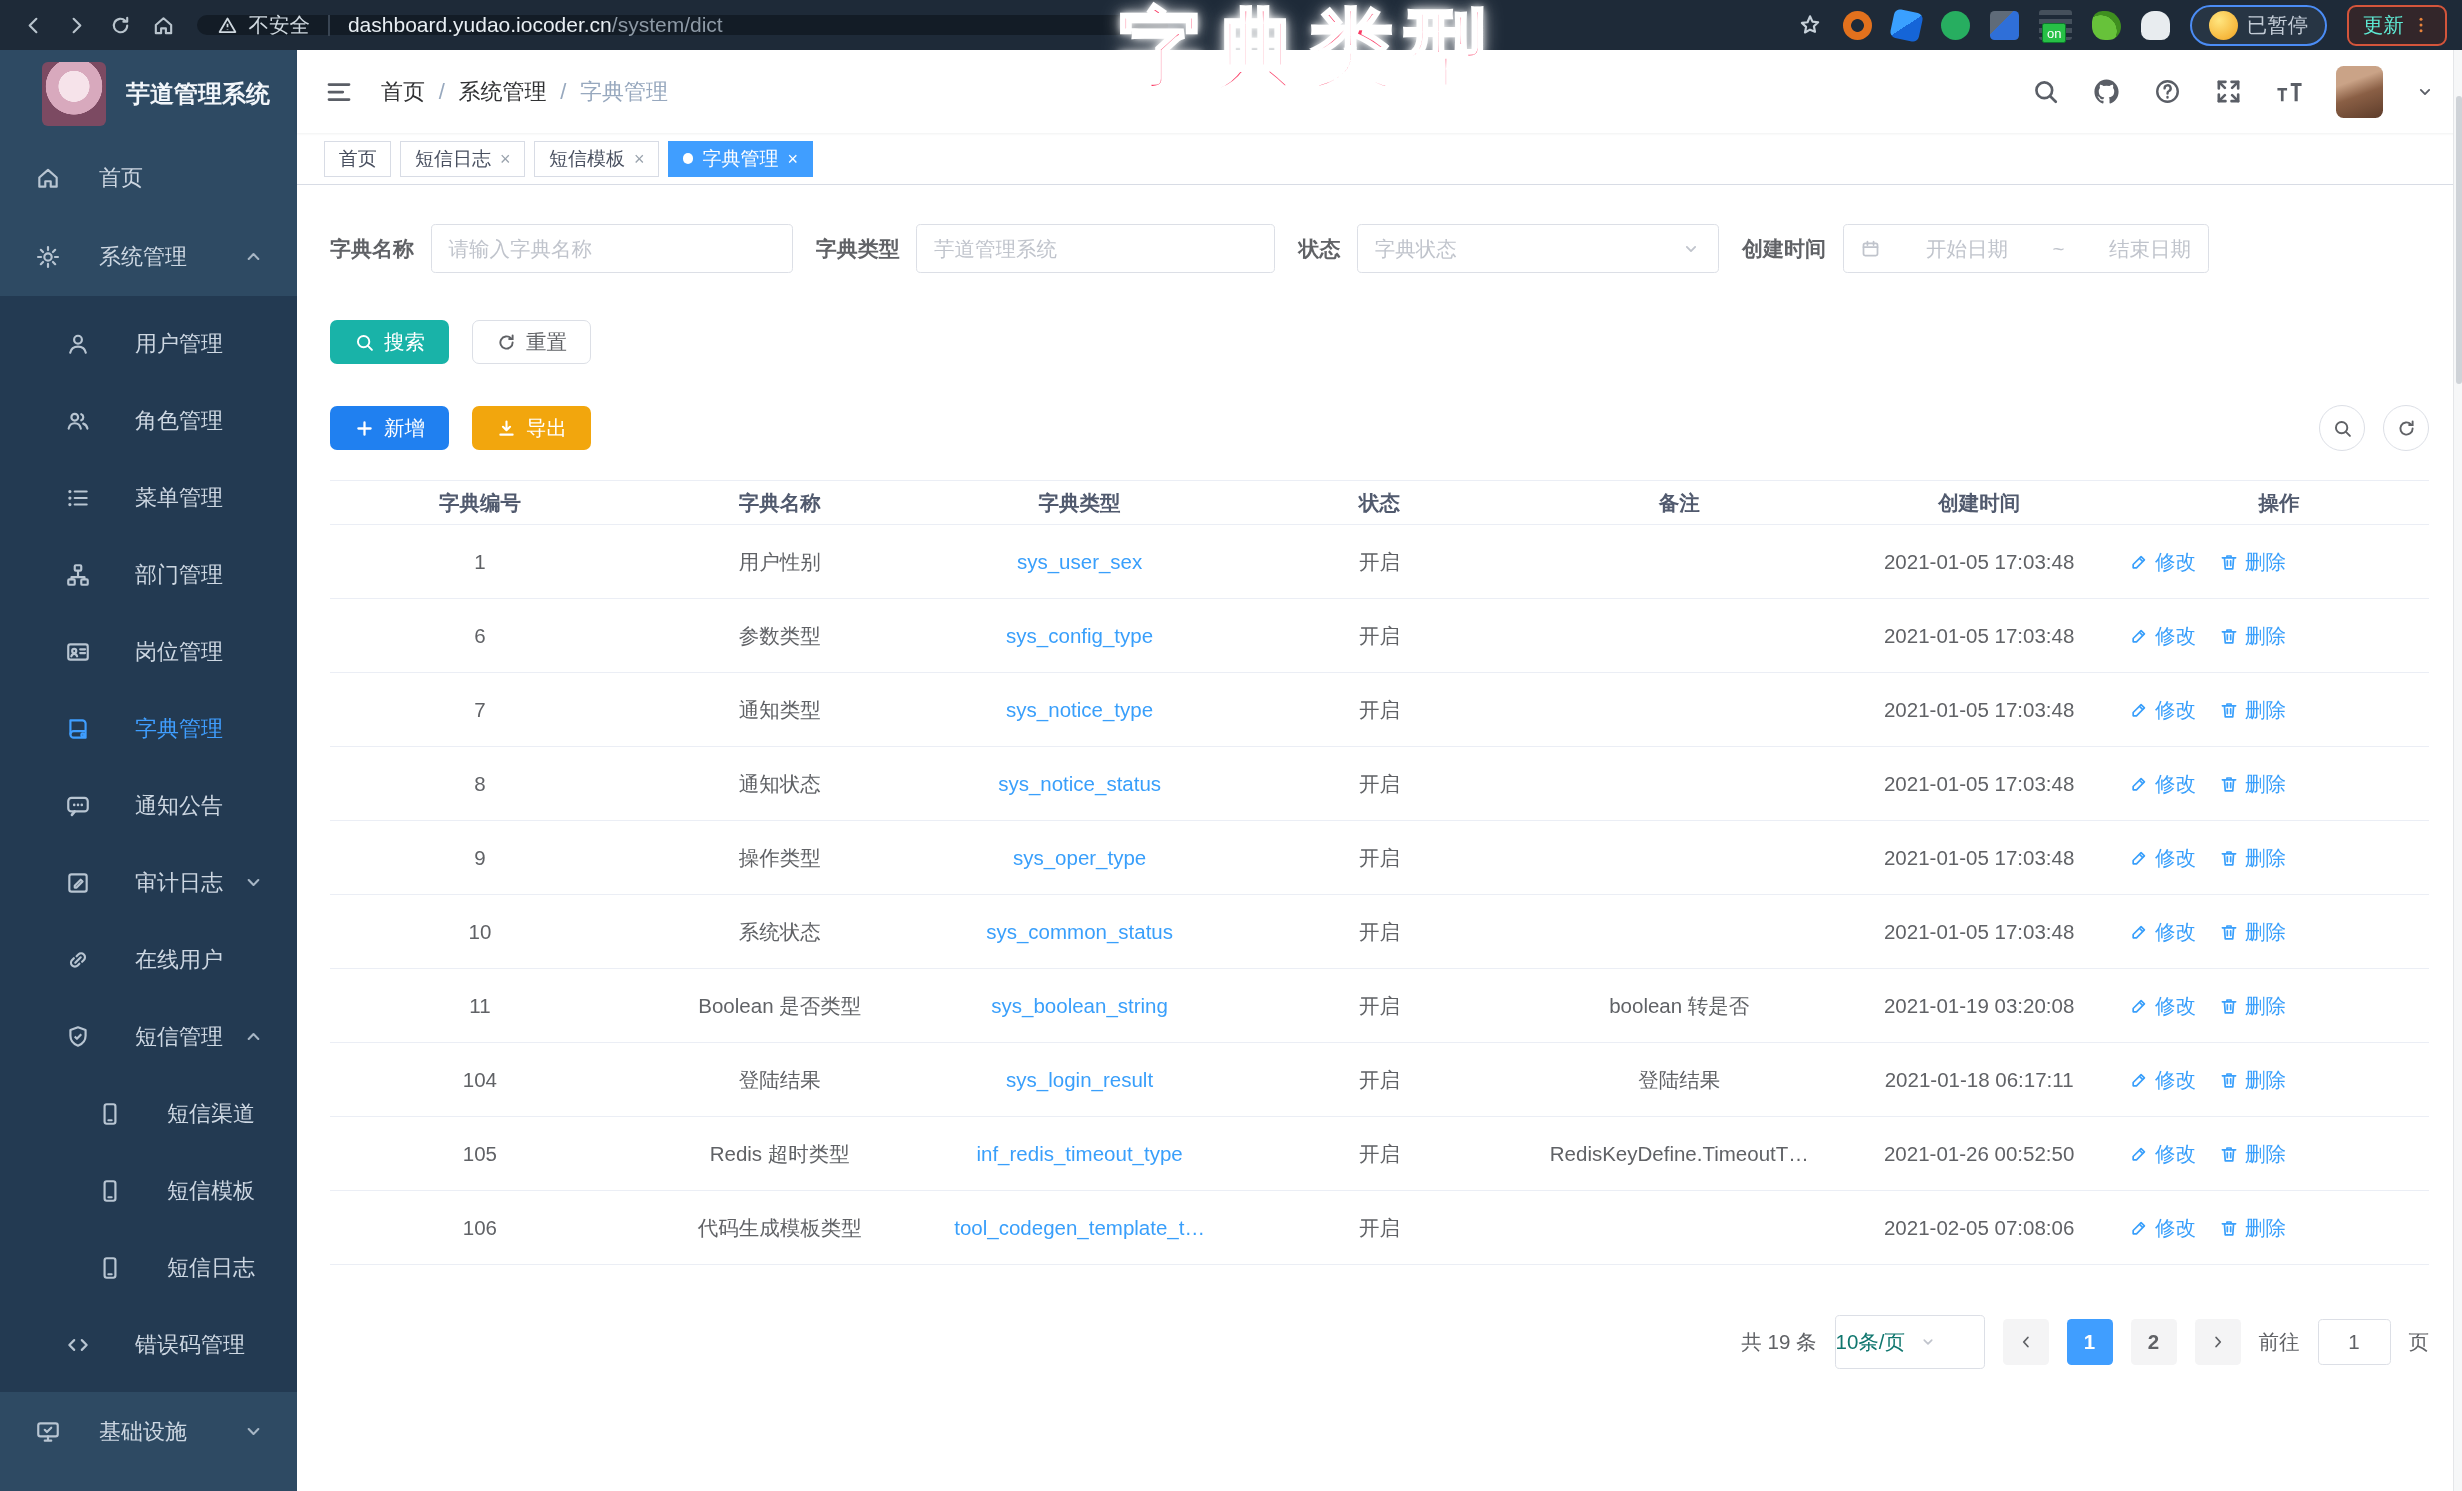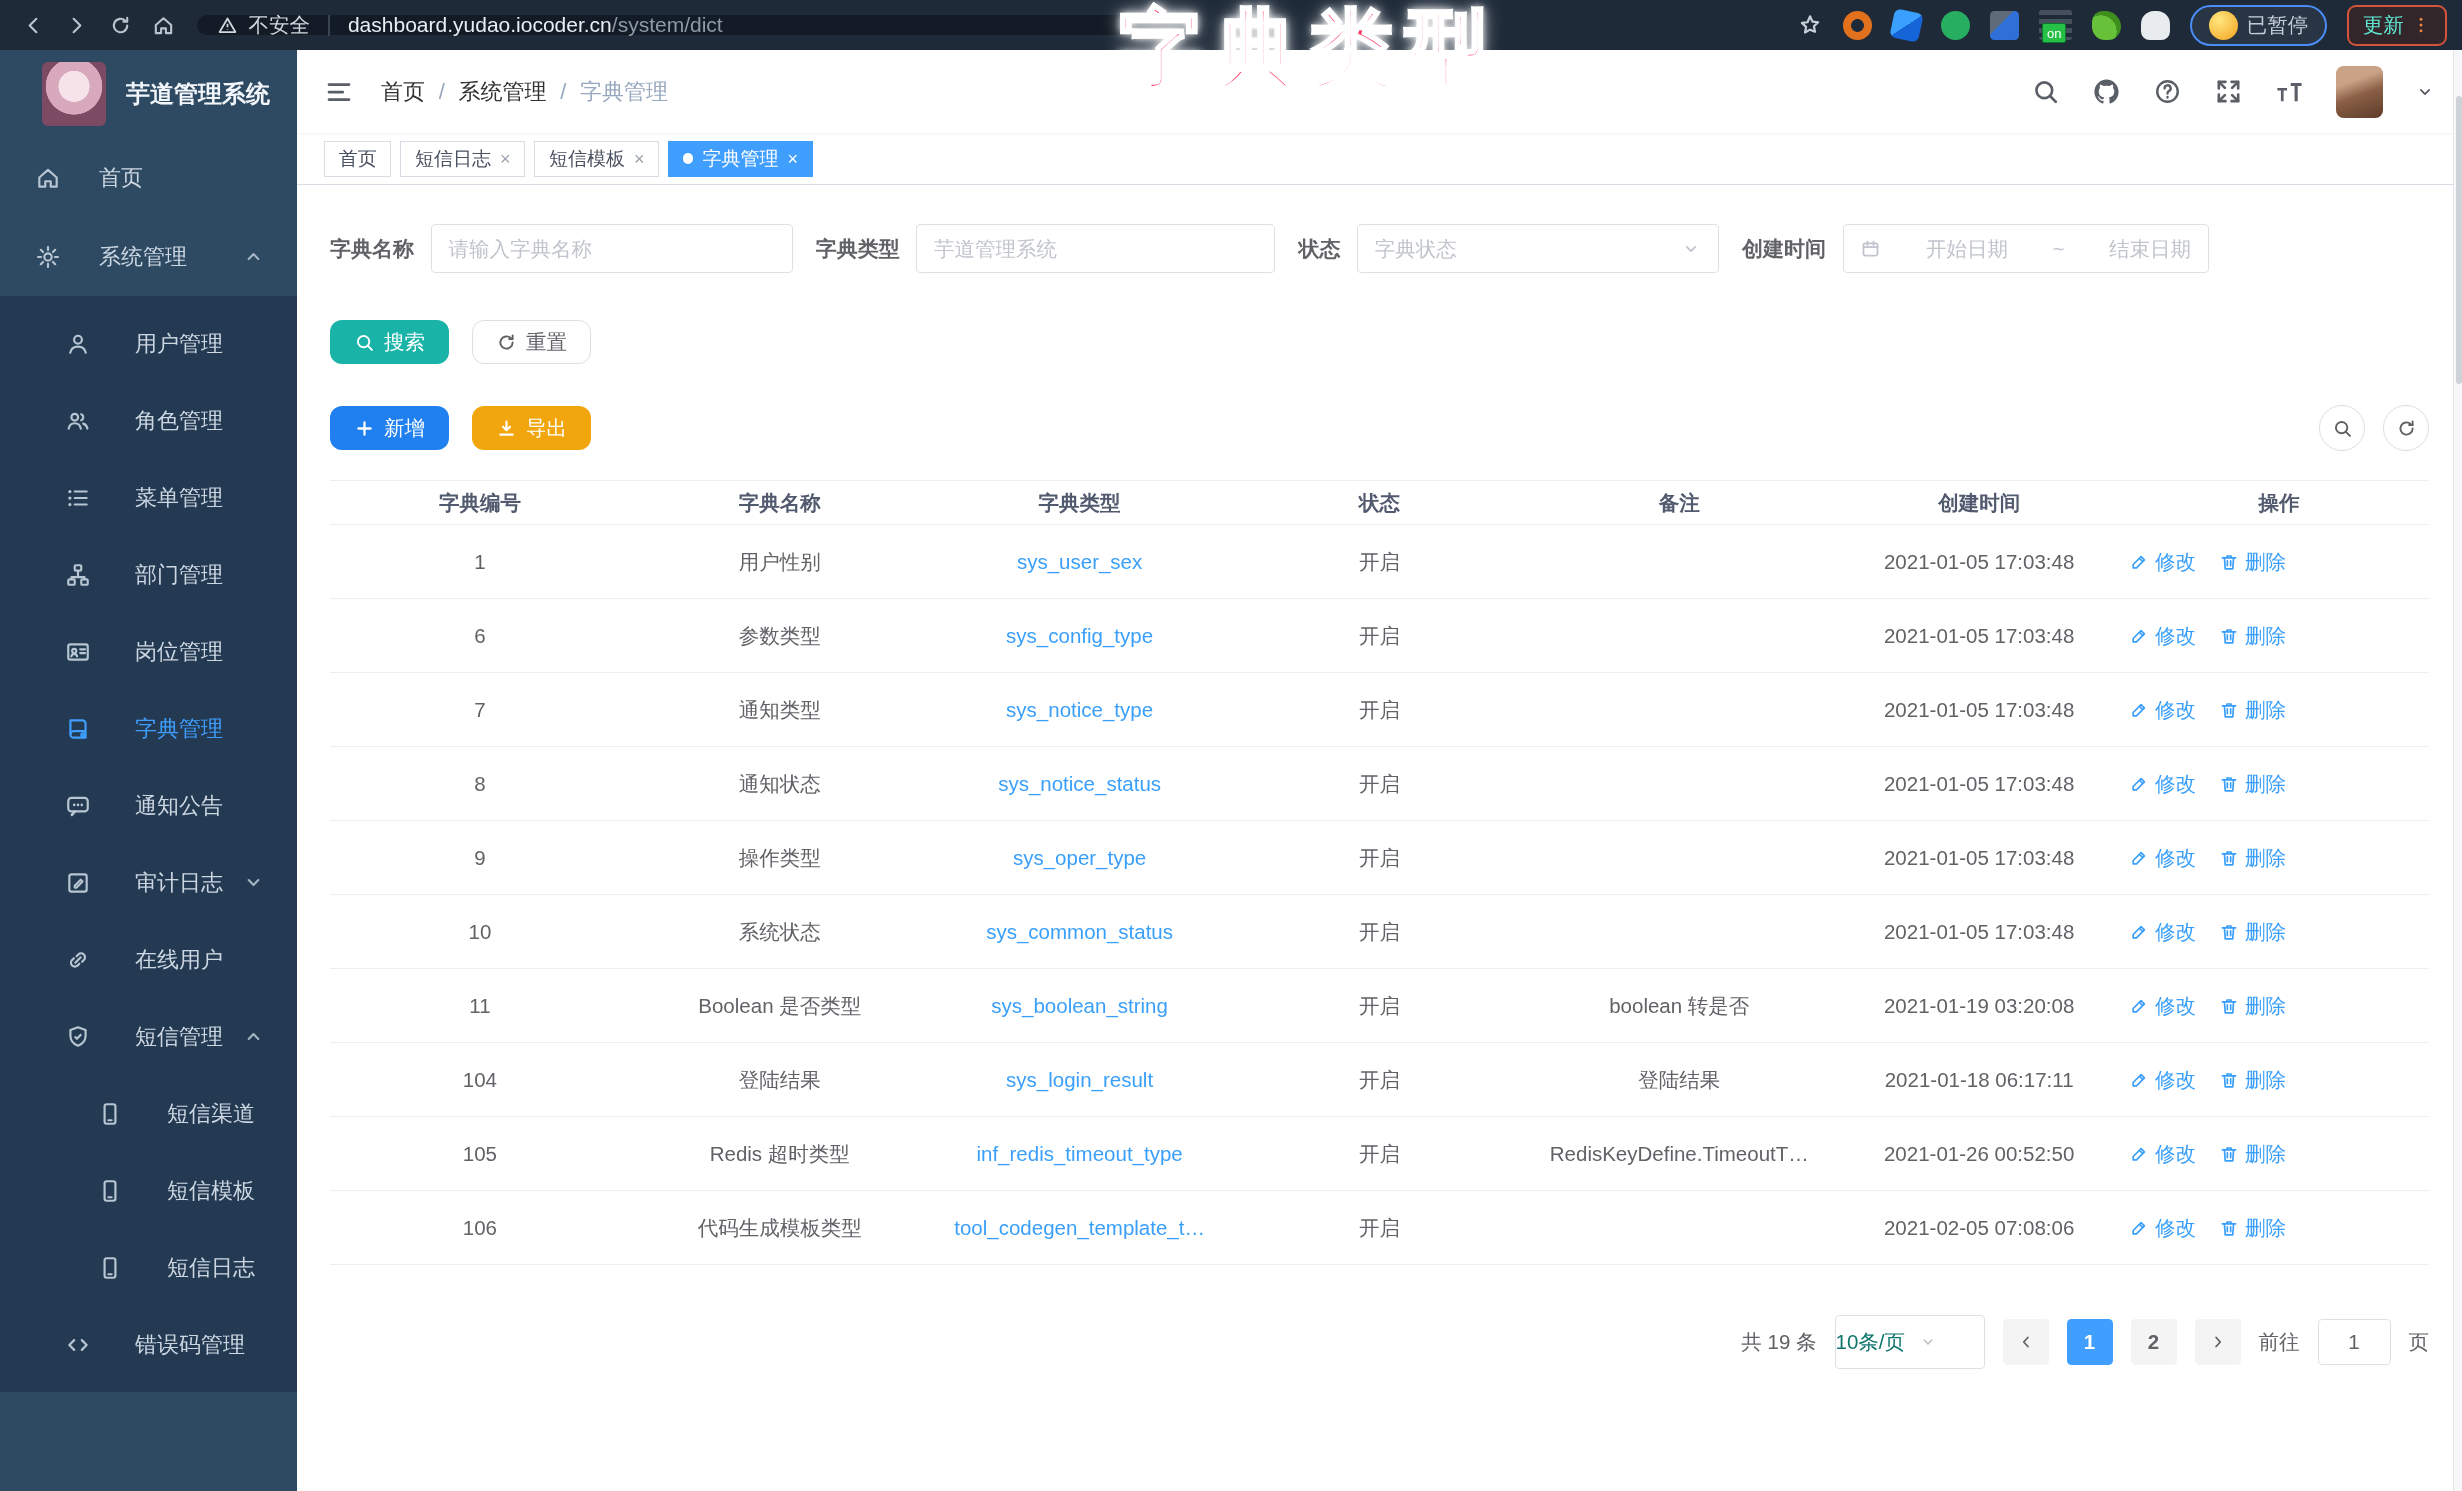--- a/index.html
+++ b/index.html
@@ -75,21 +75,21 @@
   .f-group{display:flex;align-items:center;gap:16.7px}
   .f-label{color:#606266;font-weight:600;white-space:nowrap}
   .f-box{height:49px;border:0.8px solid #dcdfe6;border-radius:4.6px;display:flex;align-items:center;padding:0 16.7px;color:#c0c4cc;font-size:20.5px;gap:10.6px;background:#fff}
   .w-name{width:362px}.w-type{width:359px}.w-status{width:362px;justify-content:space-between}.w-date{width:366px;justify-content:space-between}
   .f-caret{width:20px;height:20px;color:#c0c4cc}
   .cal-ic{width:21px;height:21px;color:#c0c4cc}
   .tilde{color:#c0c4cc}
 
   .btn-row{margin-top:47px;display:flex;gap:23px;align-items:center}
   .row2{margin-top:41px}
-  .btn{height:44px;border-radius:12px;display:inline-flex;align-items:center;justify-content:center;gap:9px;font-size:20.5px;padding:0 23px;border:0.8px solid transparent;cursor:pointer;white-space:nowrap}
+  .btn{height:44px;border-radius:7px;display:inline-flex;align-items:center;justify-content:center;gap:9px;font-size:20.5px;padding:0 23px;border:0.8px solid transparent;cursor:pointer;white-space:nowrap}
   .btn .ic{width:21px;height:21px}
   .btn-search{background:#19b3a8;color:#fff}
   .btn-reset{background:#fff;border-color:#dcdfe6;color:#606266}
   .btn-add{background:#2080f0;color:#fff}
   .btn-export{background:#f2a60d;color:#fff}
   .right-tools{margin-left:auto;display:flex;gap:18px}
   .circle-btn{width:46px;height:46px;border:0.8px solid #dcdfe6;border-radius:50%;display:flex;align-items:center;justify-content:center;color:#606266;background:#fff;cursor:pointer}
   .circle-btn .ic{width:21px;height:21px}
 
   table.grid{margin-top:29px;width:100%;border-collapse:collapse;table-layout:fixed}
@@ -430,20 +430,31 @@
             </svg>
           <span>短信日志</span>
         </div>
         <div class="mi sub">
           <svg class="mi-ic" viewBox="0 0 34 34" width="26" height="26">
               <use href="#i-code"></use>
             </svg>
           <span>错误码管理</span>
         </div>
       </div>
+      <div class="side-bottom">
+        <div class="mi top">
+          <svg class="mi-ic" viewBox="0 0 34 34" width="26" height="26">
+              <use href="#i-monitor"></use>
+            </svg>
+          <span>基础设施</span>
+          <svg class="mi-caret" viewBox="0 0 30 30" width="23" height="23">
+              <use href="#i-caret-down"></use>
+            </svg>
+        </div>
+      </div>
     </aside>
 
     <div class="main">
 
       <div class="navbar">
         <svg class="hamb" viewBox="0 0 40 40" width="30" height="30">
             <use href="#i-hamb"></use>
           </svg>
         <div class="crumb">
           <span>首页</span>

